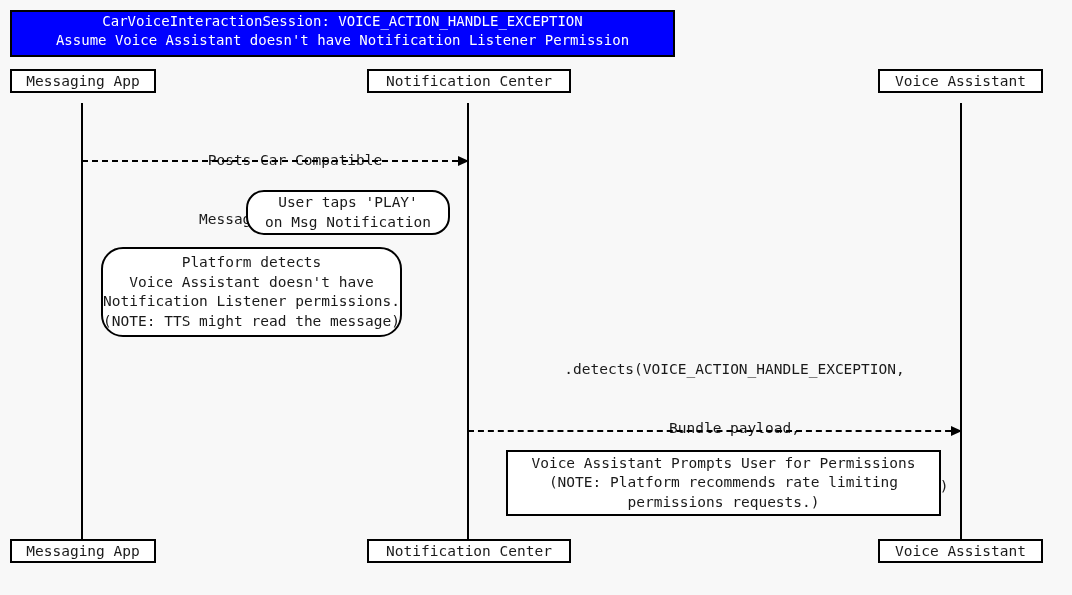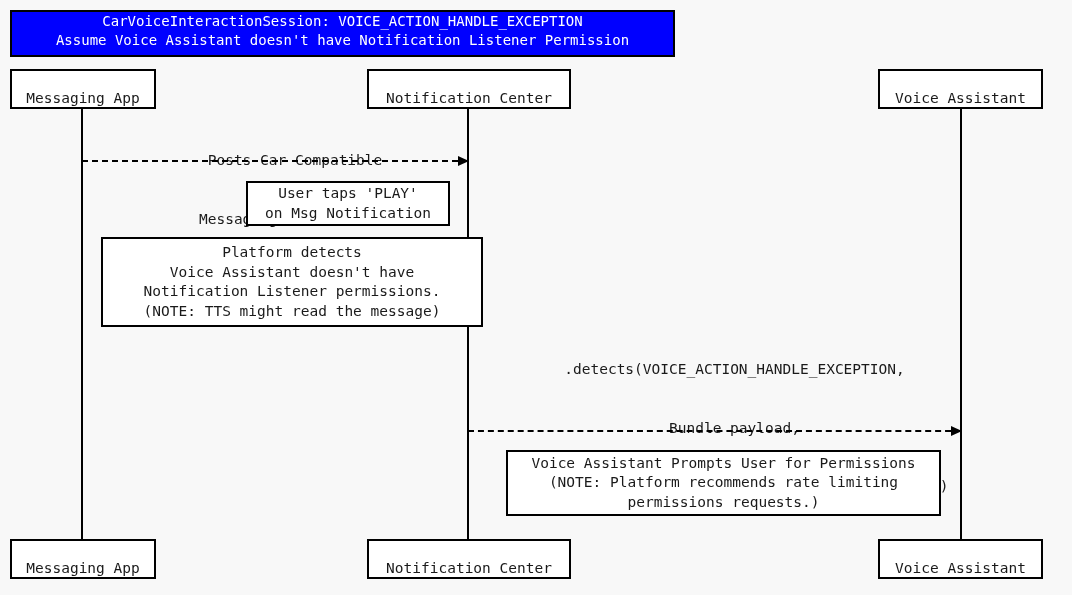--- a/index.html
+++ b/index.html
@@ -46,26 +46,26 @@
   }
   .title-line { display: block; }
 
   
   .participant {
     position: absolute;
     box-sizing: border-box;
     background: #ffffff;
     border: 2px solid #000000;
     display: flex;
-    align-items: flex-end;
+    align-items: center;
     justify-content: center;
     font-size: 14.5px;
     line-height: 18px;
     white-space: pre;
-    height: 40px;
+    height: 24px;
   }
 
   
   .lifeline {
     position: absolute;
     width: 2px;
     background: #000000;
   }
 
   
@@ -158,26 +158,26 @@
     <span class="msg-line">Posts Car Compatible</span>
     <span class="msg-line">Messaging Notification</span>
   </div>
 
   <div class="arrow" style="left:82px; top:160px; width:386px;">
     <div class="tail-tick"></div>
     <div class="shaft"></div>
     <div class="head"></div>
   </div>
 
-  <div class="note-box" style="left:246px; top:181px; width:204px; height:45px;">
+  <div class="note-box" style="left:246px; top:190px; width:204px; height:45px;border-radius:18px;">
     <span class="note-line">User taps 'PLAY'</span>
     <span class="note-line">on Msg Notification</span>
   </div>
 
-  <div class="note-box" style="left:101px; top:237px; width:382px; height:90px;">
+  <div class="note-box" style="left:101px; top:247px; width:301px; height:90px;border-radius:22px;">
     <span class="note-line">Platform detects</span>
     <span class="note-line">Voice Assistant doesn't have</span>
     <span class="note-line">Notification Listener permissions.</span>
     <span class="note-line">(NOTE: TTS might read the message)</span>
   </div>
 
   <div class="msg-label" style="left:468px; top:321px; width:493px;">
     <span class="msg-line">.detects(VOICE_ACTION_HANDLE_EXCEPTION,</span>
     <span class="msg-line">Bundle payload,</span>
     <span class="msg-line">VoiceInteractionSession.SHOW_SOURCE_NOTIFICATION)</span>

